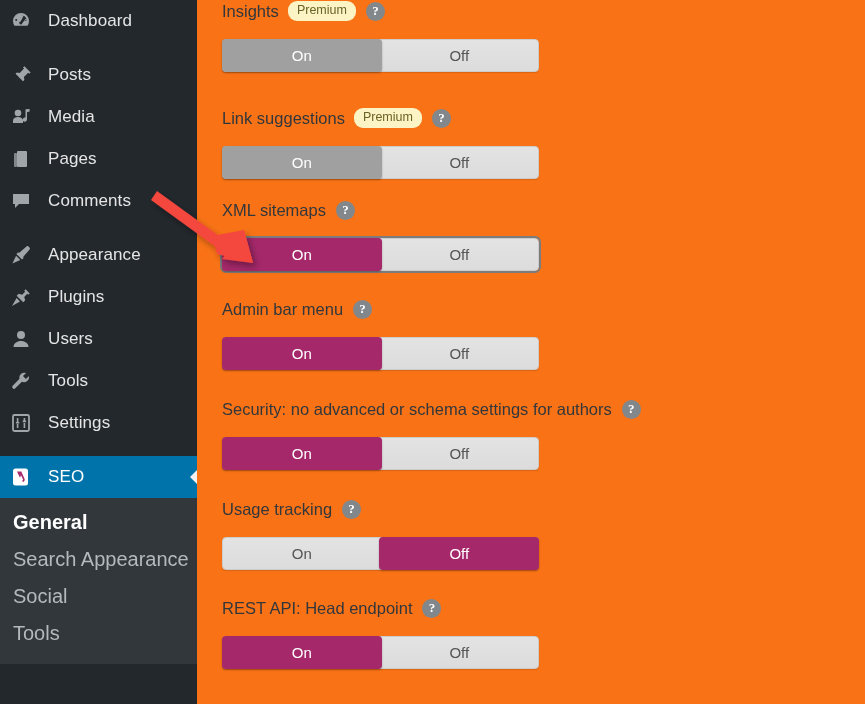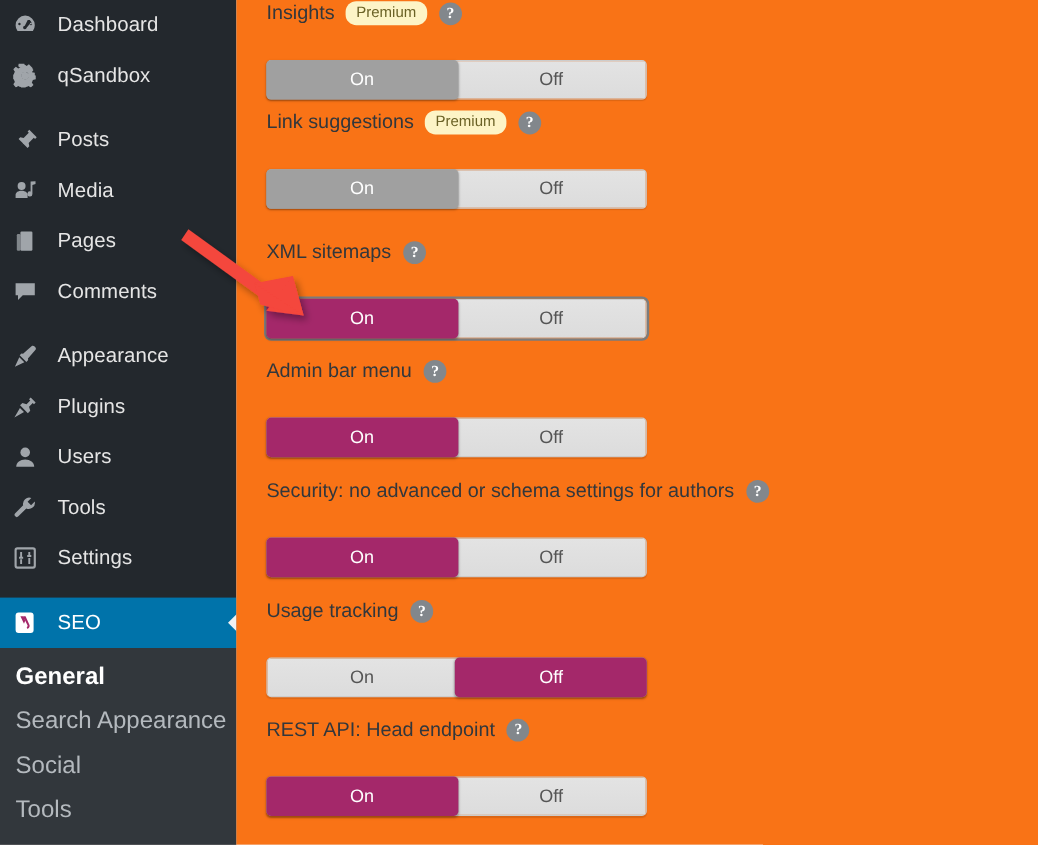--- a/index.html
+++ b/index.html
@@ -104,21 +104,21 @@
     font-weight: bold;
     display: inline-flex;
     align-items: center; justify-content: center;
     cursor: pointer;
     flex: none;
     font-family: "Liberation Serif", serif;
   }
 
   .toggle {
     position: relative;
-    margin-top: 28px;
+    margin-top: 17px;
     width: 317px; height: 33px;
     border-radius: 4px;
     background: linear-gradient(to bottom, #e3e3e3, #dcdcdc);
     border: 1px solid #ccc;
     box-shadow: 0 1px 1px rgba(0,0,0,.12);
     display: flex;
     overflow: visible;
     cursor: pointer;
   }
   .toggle .opt {
@@ -164,29 +164,20 @@
   <nav id="sidebar">
     <div id="menu-list">
         <div class="menu-item">
           <span class="mi-icon">
             <svg width="20" height="20" viewBox="0 0 20 20" fill="currentColor">
               <path d="M10 2a8 8 0 00-8 8 8 8 0 001.6 4.8h12.8A8 8 0 0018 10a8 8 0 00-8-8zm0 2.2a5.8 5.8 0 015.7 5.1h-2.1l-2.4 2.9a1.5 1.5 0 11-1.5-1.8l3-5.9a5.9 5.9 0 01-2.7-.3zM5.2 8a1 1 0 110 2 1 1 0 010-2zm9.6 0a1 1 0 110 2 1 1 0 010-2z"></path>
             </svg>
           </span>
           <span class="mi-label">Dashboard</span>
         </div>
-        <div class="menu-item">
-          <span class="mi-icon">
-            <svg width="20" height="20" viewBox="0 0 20 20" fill="currentColor">
-              <path d="M18 12.3v-4.6l-2.3-.4a6 6 0 00-.7-1.6l1.3-1.9-3.2-3.2-1.9 1.3a6 6 0 00-1.6-.7L9.2 0H4.6l-.4 2.3M10 6.7a3.3 3.3 0 110 6.6 3.3 3.3 0 010-6.6z"></path>
-              <path d="M10 1.2l.5 2.4a6.9 6.9 0 012.2 0.9l2-1.4 2.2 2.2-1.4 2a6.9 6.9 0 01.9 2.2l2.4.5v3.1l-2.4.5a6.9 6.9 0 01-.9 2.2l1.4 2-2.2 2.2-2-1.4a6.9 6.9 0 01-2.2.9l-.5 2.4H6.9l-.5-2.4a6.9 6.9 0 01-2.2-.9l-2 1.4L0 17.3l1.4-2a6.9 6.9 0 01-.9-2.2L-1.9 12.6V9.5l2.4-.5a6.9 6.9 0 01.9-2.2l-1.4-2 2.2-2.2 2 1.4a6.9 6.9 0 012.2-.9l.5-2.4zM10 7a3 3 0 100 6 3 3 0 000-6z"></path>
-            </svg>
-          </span>
-          <span class="mi-label">qSandbox</span>
-        </div>
         <div class="menu-gap"></div>
         <div class="menu-item">
           <span class="mi-icon">
             <svg width="20" height="20" viewBox="0 0 20 20" fill="currentColor">
               <path d="M13.4 1.2l-1.4 1.4 1 1-4.3 4.3-2.8-.5-1.4 1.4 3.8 3.8L2.8 18l5.4-5.5 3.8 3.8 1.4-1.4-.5-2.8 4.3-4.3 1 1 1.4-1.4z"></path>
             </svg>
           </span>
           <span class="mi-label">Posts</span>
         </div>
         <div class="menu-item">
@@ -285,21 +276,21 @@
             <span class="setting-label">Insights</span>
             <span class="premium-badge">Premium</span>
             <span class="help-icon">?</span>
           </div>
           <div class="toggle on disabled">
             <div class="knob"></div>
             <div class="opt opt-on">On</div>
             <div class="opt opt-off">Off</div>
           </div>
         </div>
-        <div class="setting-block" style="top: 91px;">
+        <div class="setting-block" style="top: 107px;">
           <div class="setting-label-row">
             <span class="setting-label">Link suggestions</span>
             <span class="premium-badge">Premium</span>
             <span class="help-icon">?</span>
           </div>
           <div class="toggle on disabled">
             <div class="knob"></div>
             <div class="opt opt-on">On</div>
             <div class="opt opt-off">Off</div>
           </div>

